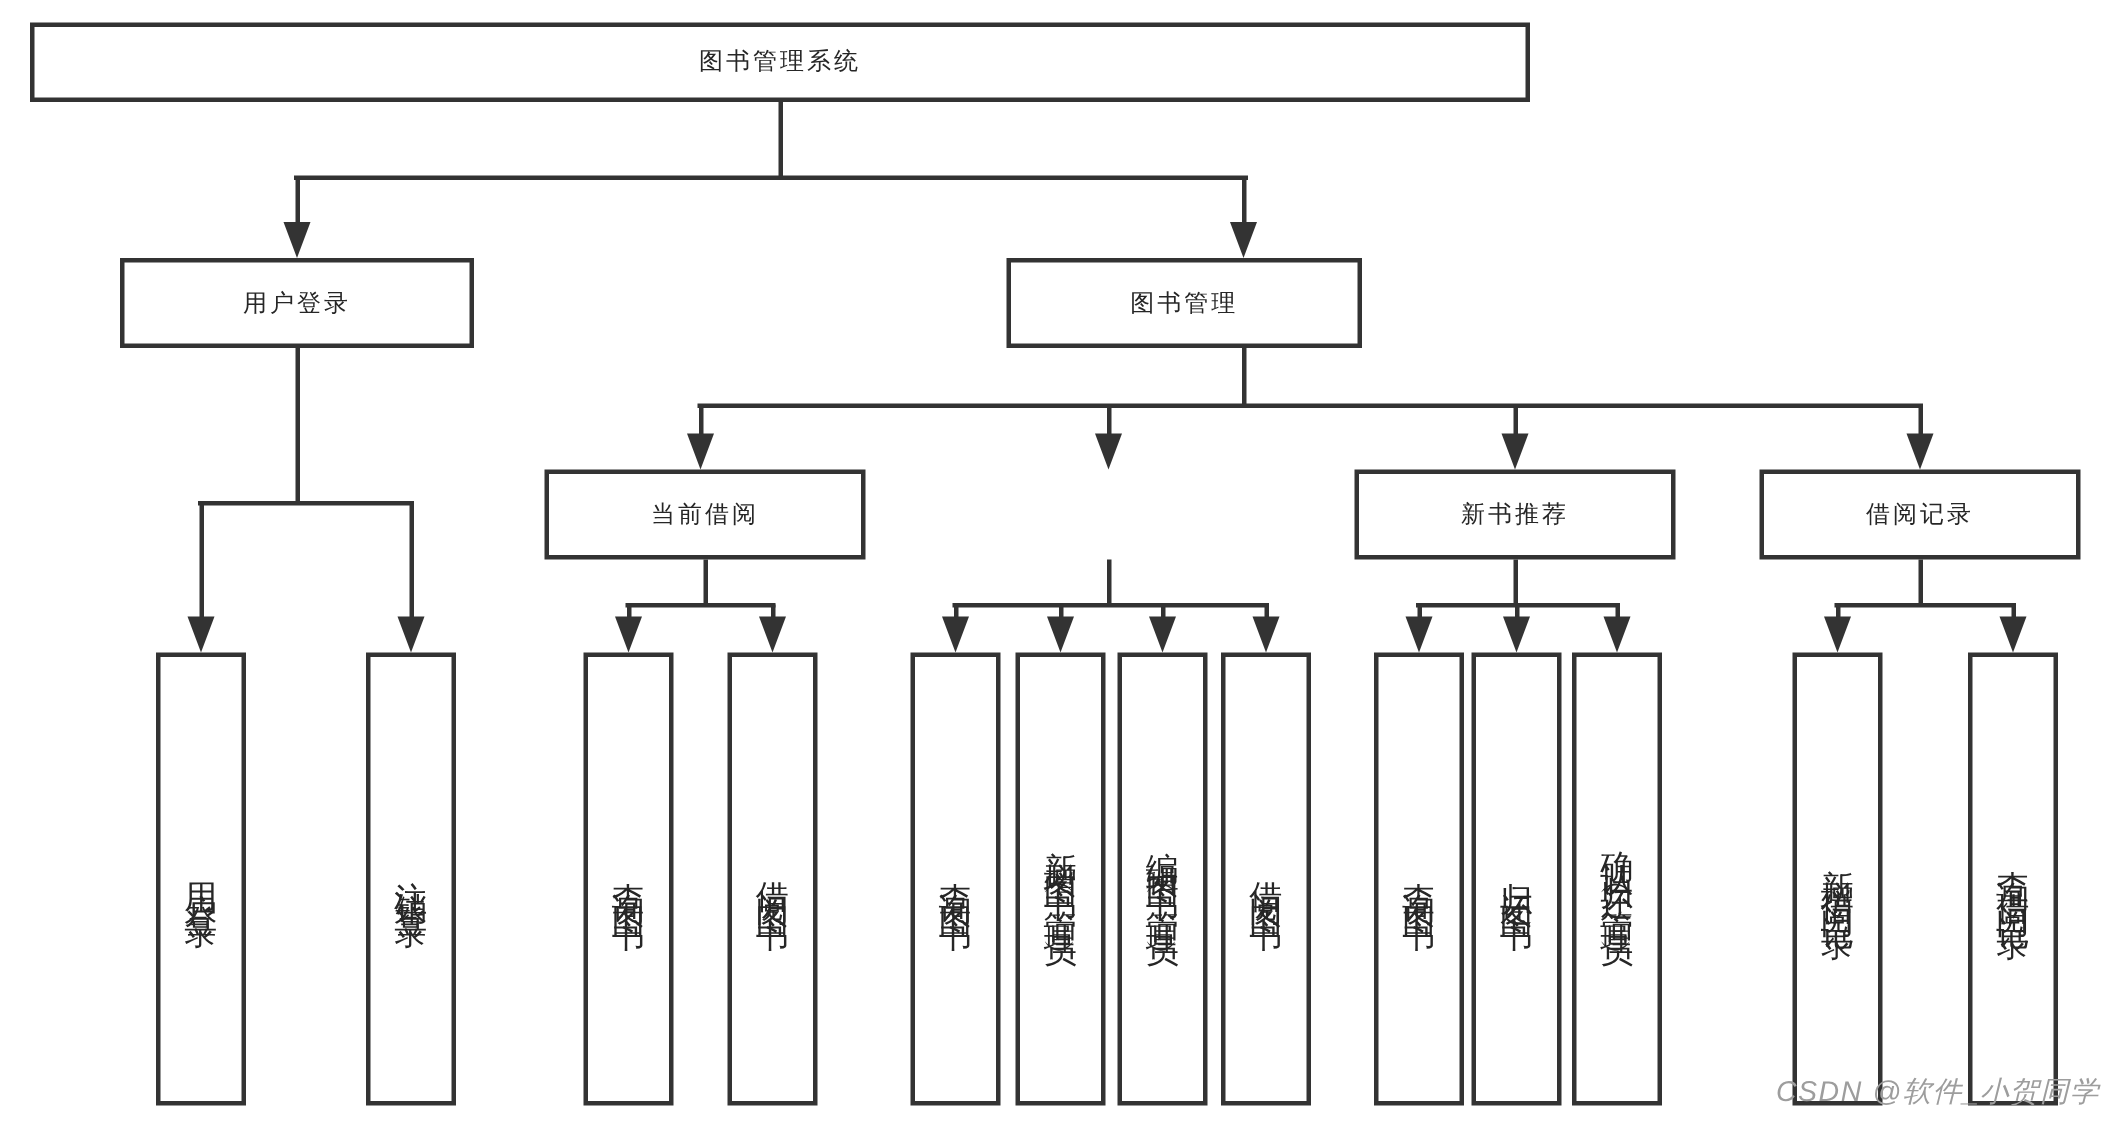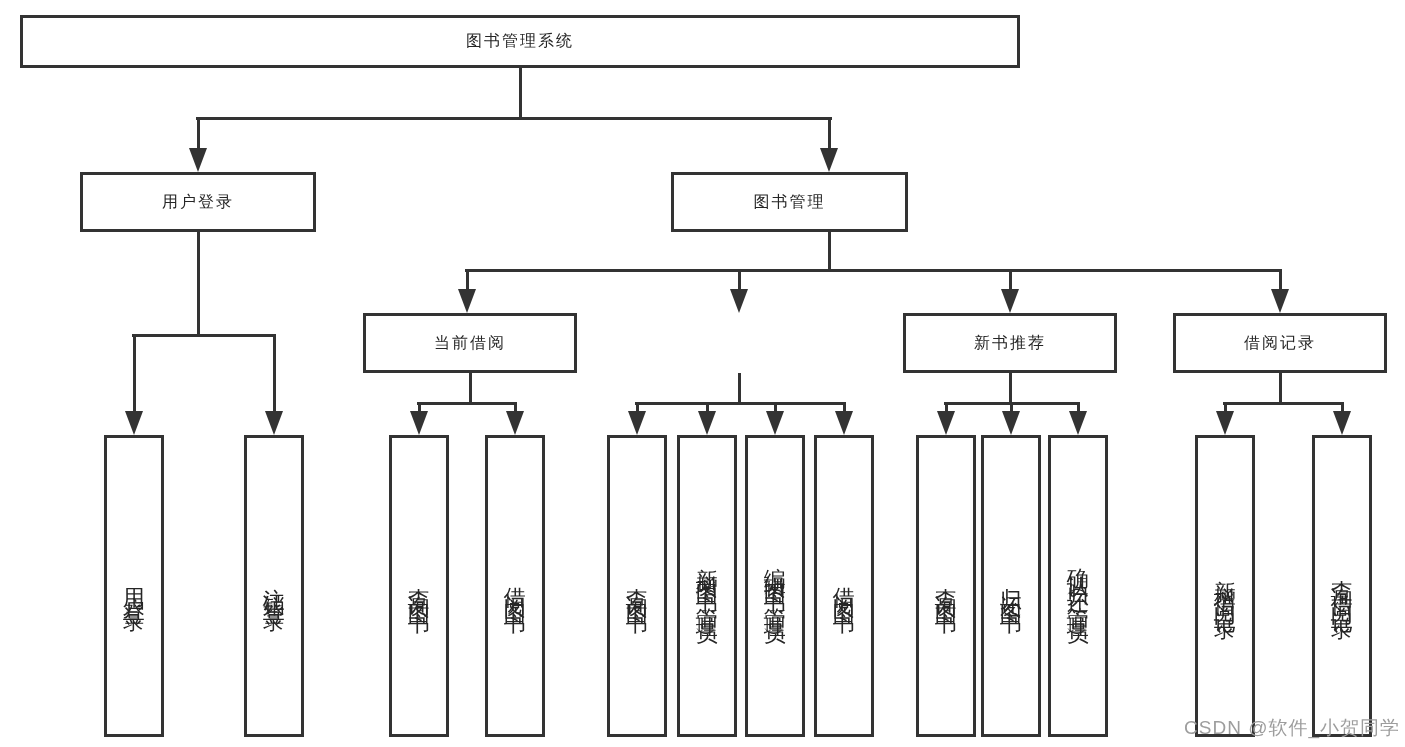--- a/index.html
+++ b/index.html
@@ -18,21 +18,21 @@
     white-space:nowrap;
   }
   .cl{position:absolute;background:var(--line,#333);}
   .tri{
     position:absolute;width:0;height:0;
     border-left:9px solid transparent;border-right:9px solid transparent;
     border-top:24px solid var(--line,#333);
   }
   .watermark{
     position:absolute;right:5px;bottom:6px;font-size:19px;letter-spacing:1px;
-    color:var(--wm,#9d9d9d);white-space:nowrap;
+    color:var(--wm,#9d9d9d);white-space:nowrap;font-style:italic;
   }
 </style>
 </head>
 <body>
 
 <div class="canvas" style="--line: #333333; --text: #262626; --box-bg: #ffffff; --page-bg: #ffffff; --wm: #9d9d9d;">
 
   <div class="node" style="left:20px;top:15px;width:1000px;height:53px">
     <span class="hlabel">图书管理系统</span>
   </div>

